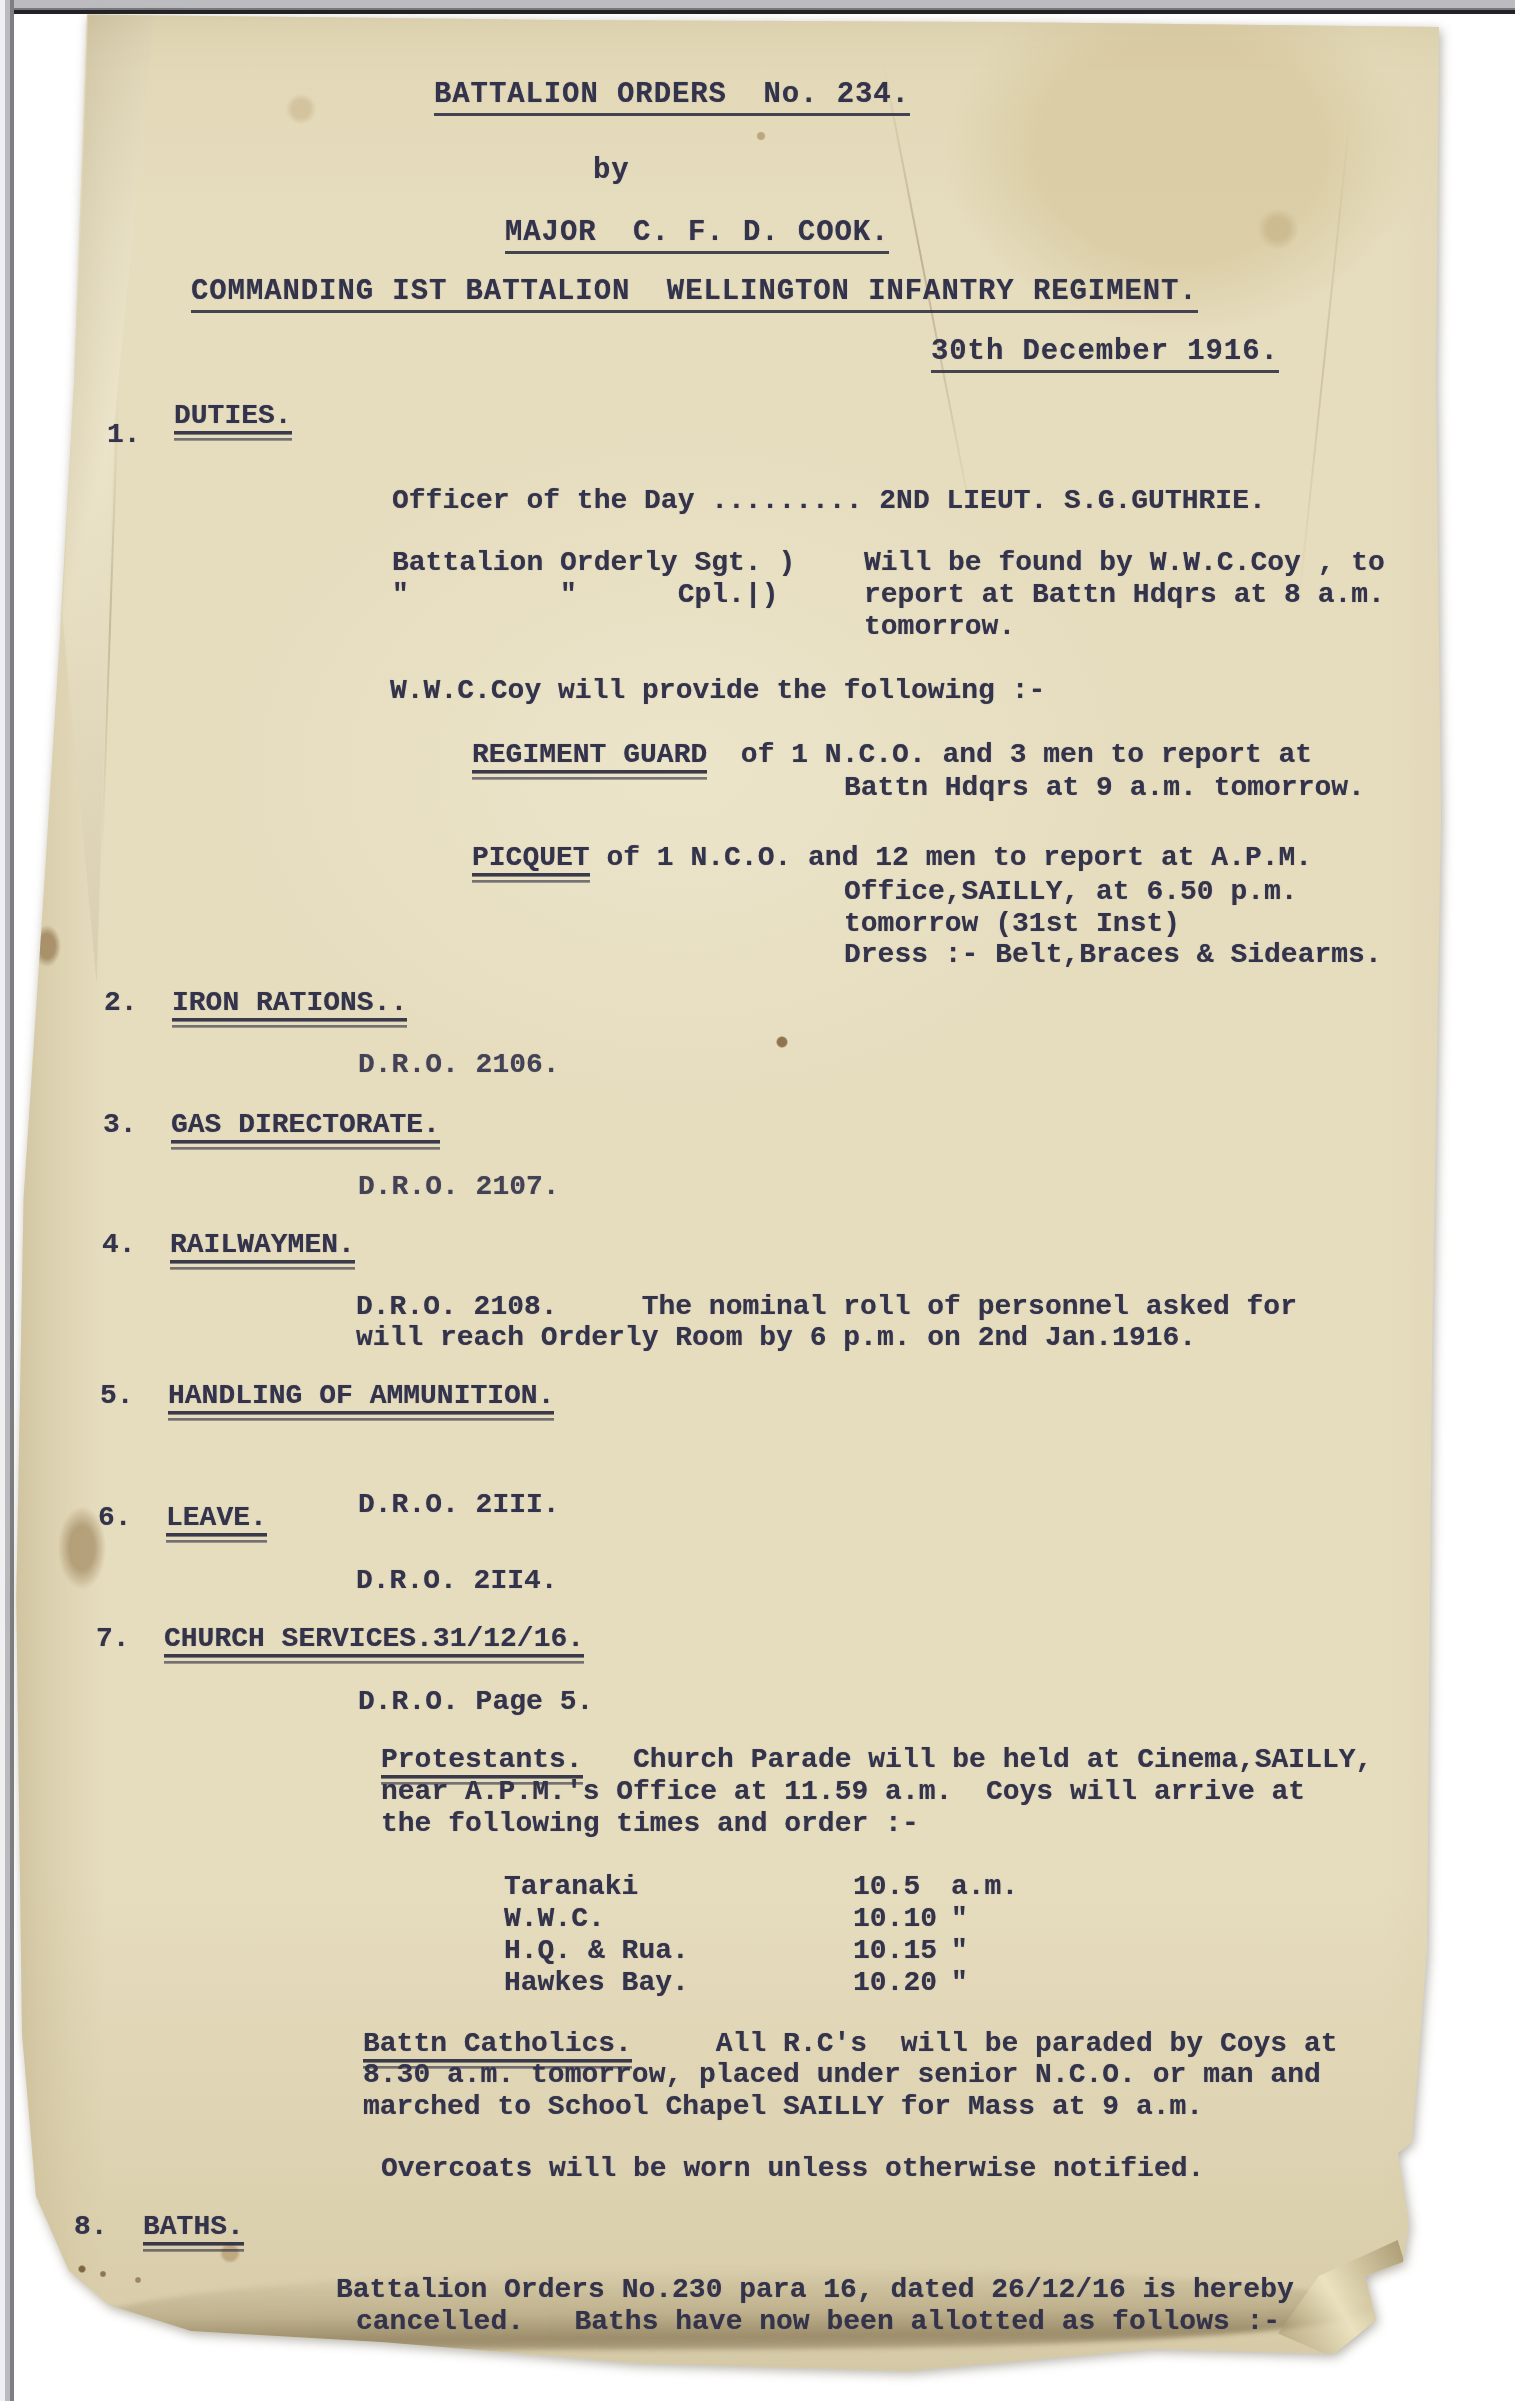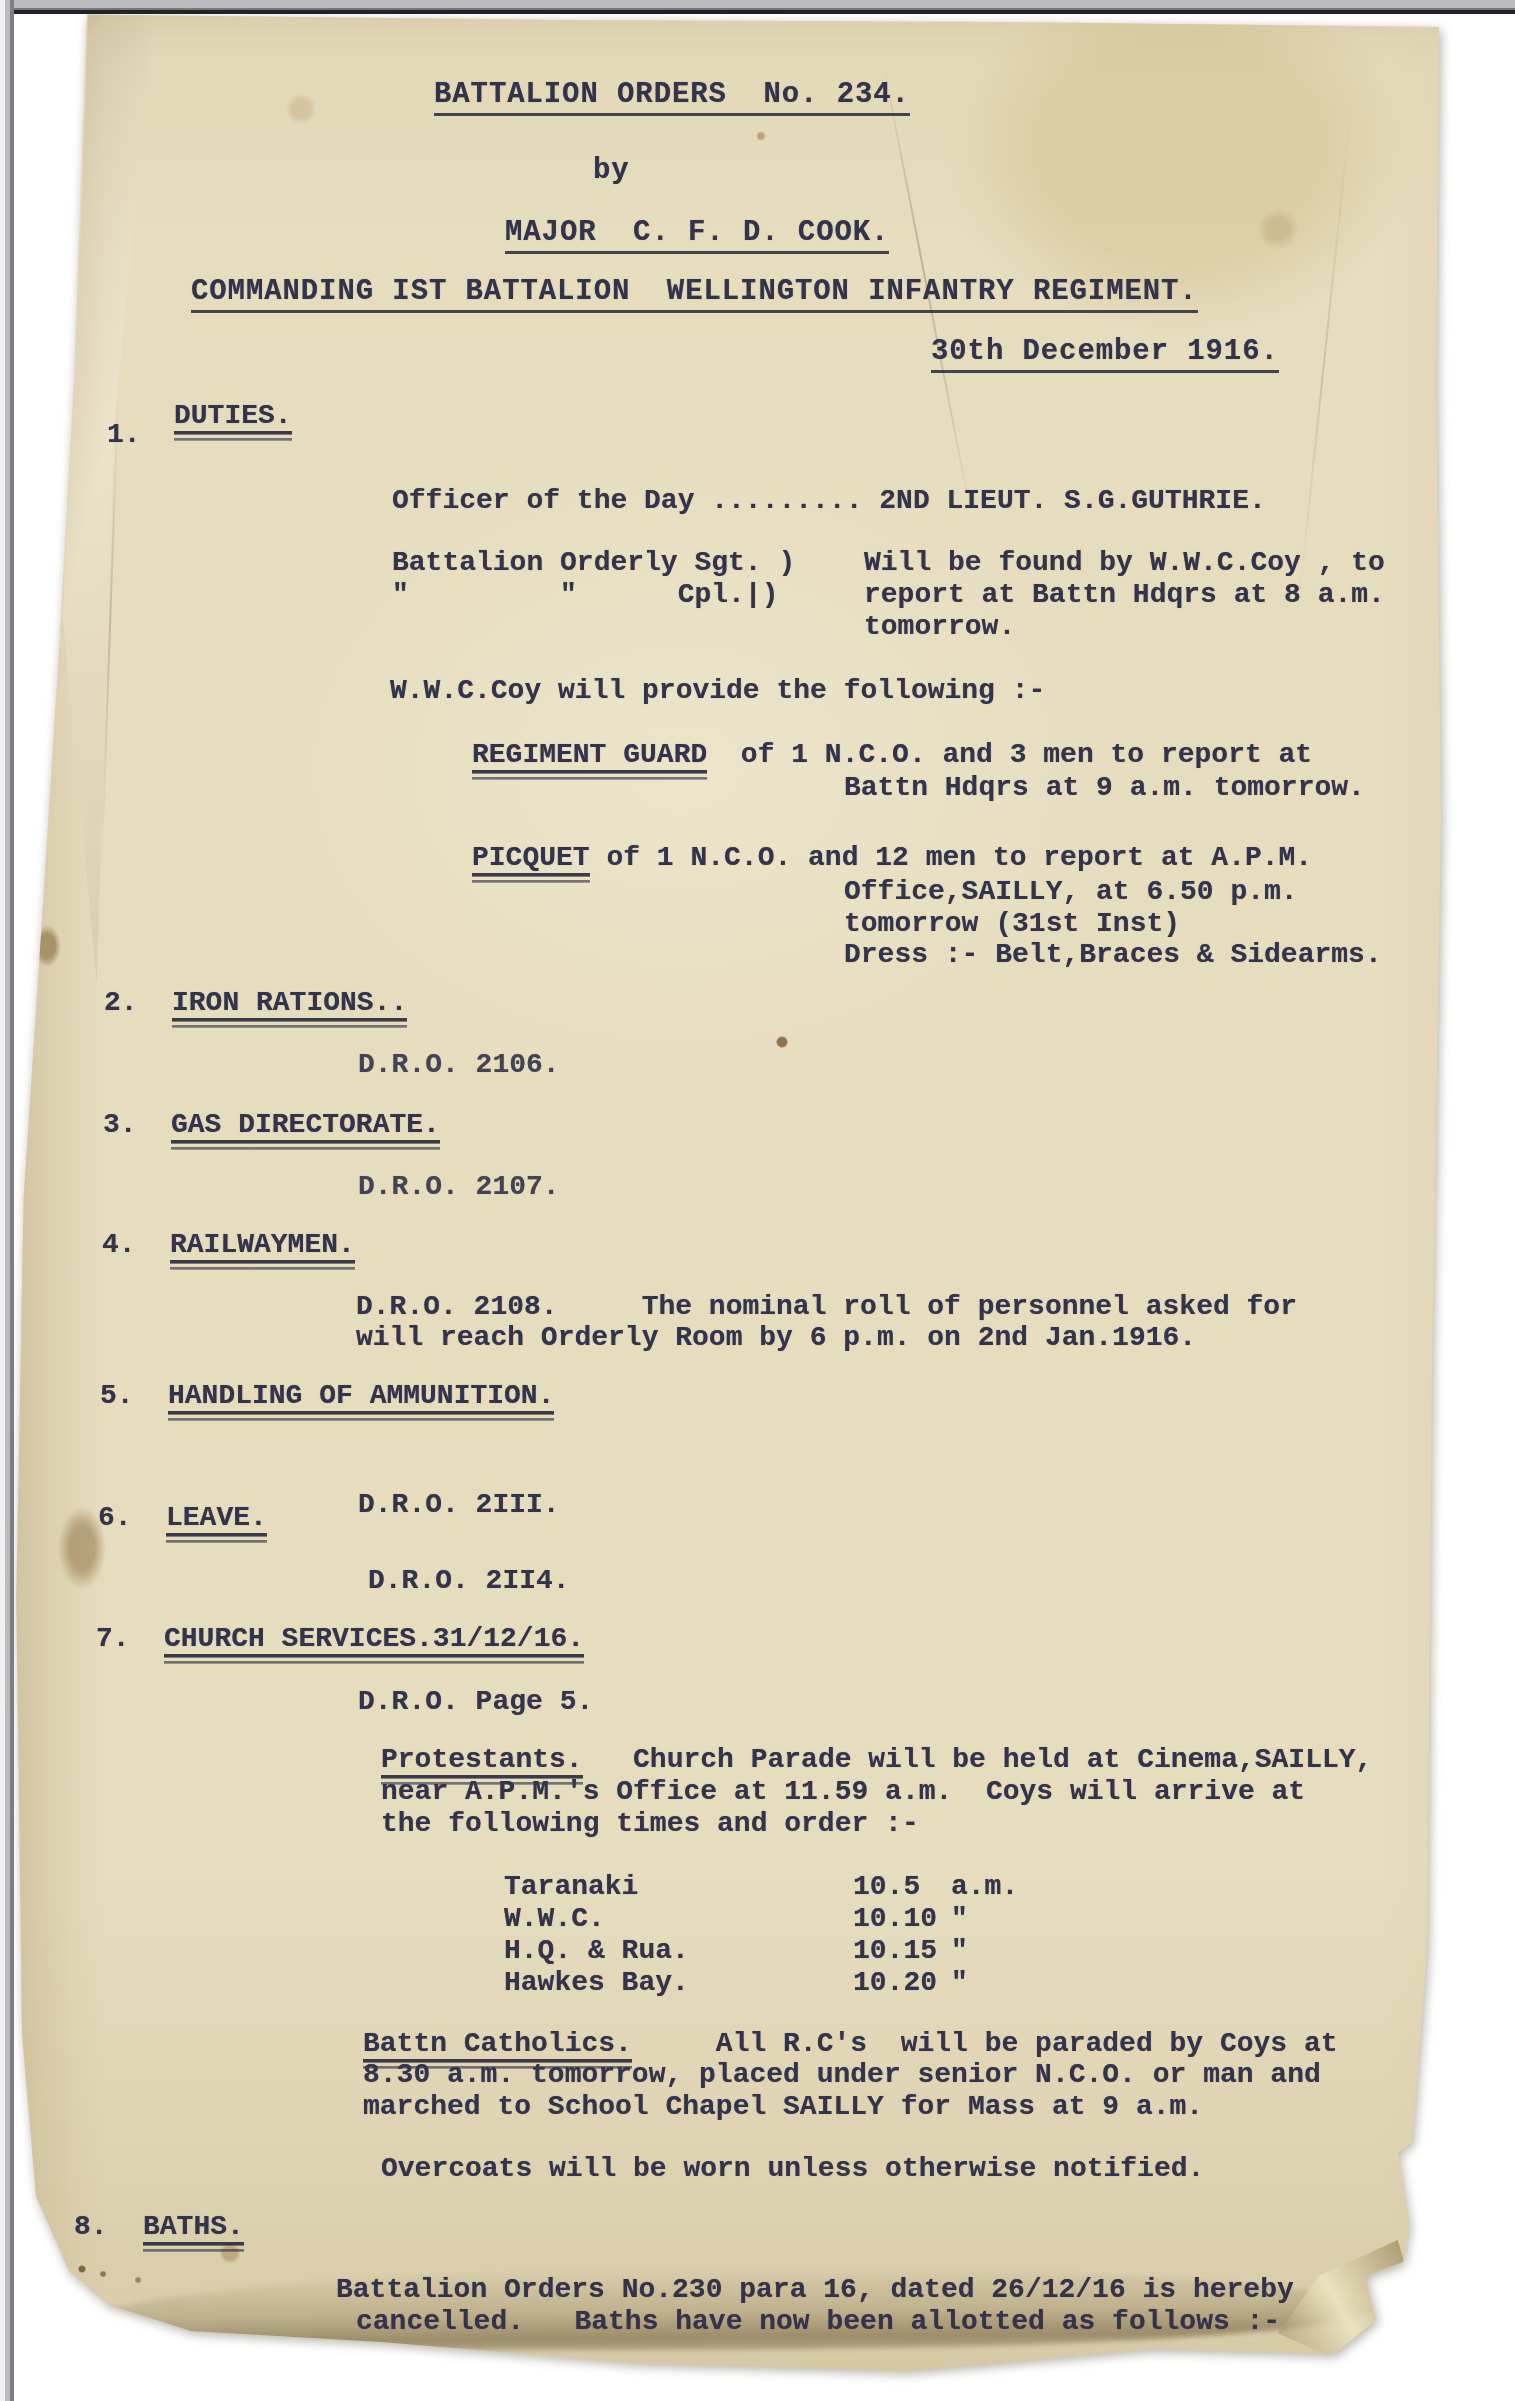--- a/index.html
+++ b/index.html
@@ -113,21 +113,21 @@
   <div class="t" style="left:170px;top:1229px"><span class="u2">RAILWAYMEN.</span></div>
   <div class="t" style="left:356px;top:1291px">D.R.O. 2108.     The nominal roll of personnel asked for</div>
   <div class="t" style="left:356px;top:1322px">will reach Orderly Room by 6 p.m. on 2nd Jan.1916.</div>
 
   <div class="t" style="left:100px;top:1380px">5.</div>
   <div class="t" style="left:168px;top:1380px"><span class="u2">HANDLING OF AMMUNITION.</span></div>
   <div class="t" style="left:358px;top:1489px">D.R.O. 2III.</div>
 
   <div class="t" style="left:98px;top:1502px">6.</div>
   <div class="t" style="left:166px;top:1502px"><span class="u2">LEAVE.</span></div>
-  <div class="t" style="left:368px;top:1565px">D.R.O. 2II4.</div>
+  <div class="t" style="left:356px;top:1565px">D.R.O. 2II4.</div>
 
   <div class="t" style="left:96px;top:1623px">7.</div>
   <div class="t" style="left:164px;top:1623px"><span class="u2">CHURCH SERVICES.31/12/16.</span></div>
   <div class="t" style="left:358px;top:1686px">D.R.O. Page 5.</div>
   <div class="t" style="left:381px;top:1744px"><span class="u2">Protestants.</span><span>   Church Parade will be held at Cinema,SAILLY,</span></div>
   <div class="t" style="left:381px;top:1776px">near A.P.M.'s Office at 11.59 a.m.  Coys will arrive at</div>
   <div class="t" style="left:381px;top:1808px">the following times and order :-</div>
 
   <div class="t" style="left:504px;top:1871px"><span class="cc">Taranaki</span><span class="ct">10.5</span><span>a.m.</span></div>
   <div class="t" style="left:504px;top:1903px"><span class="cc">W.W.C.</span><span class="ct">10.10</span><span>"</span></div>

